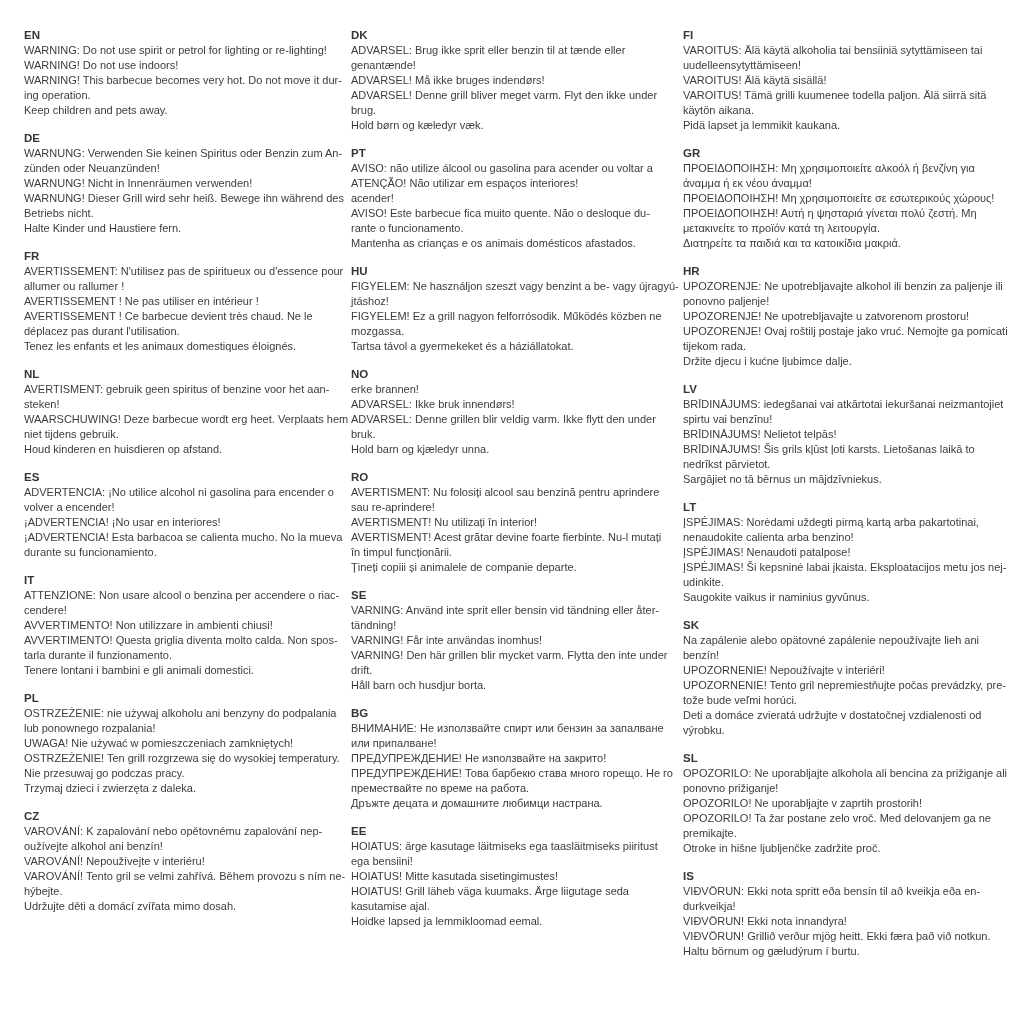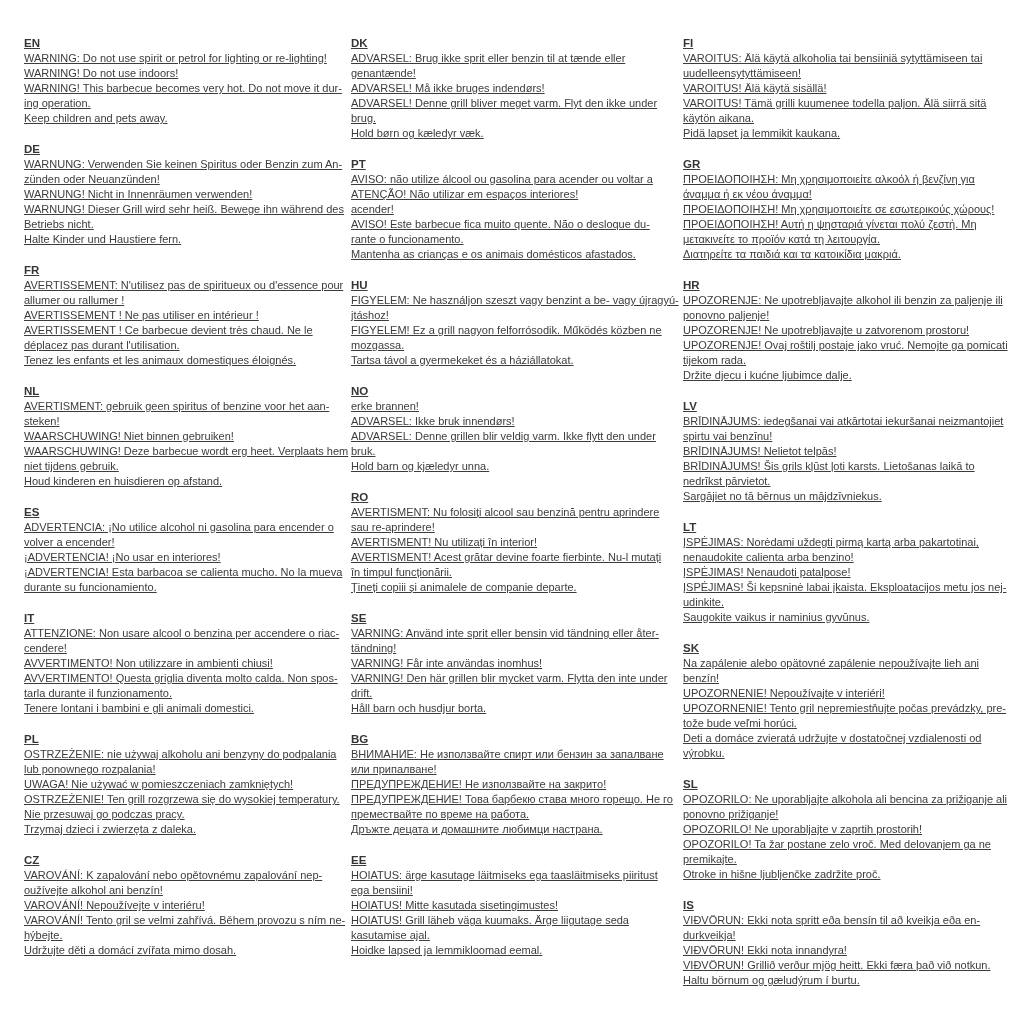--- a/index.html
+++ b/index.html
@@ -19,22 +19,21 @@
     color: #3c3c3c;
   }
   .columns {
     display: grid;
     grid-template-columns: 327px 332px 341px;
   }
   .column {
     min-width: 0;
   }
   .lang-section {
-    margin: 16px 0 13px 0;
-    text-decoration: underline;
+    margin: 8px 0 13px 0;
   }
   .lang-code {
     font-size: 11.5px;
     line-height: 15px;
     font-weight: bold;
     color: #353535;
     white-space: nowrap;
   }
   .warning-line {
     font-size: 11px;
@@ -72,21 +71,20 @@
           <div class="warning-line">allumer ou rallumer !</div>
           <div class="warning-line">AVERTISSEMENT ! Ne pas utiliser en intérieur !</div>
           <div class="warning-line">AVERTISSEMENT ! Ce barbecue devient très chaud. Ne le</div>
           <div class="warning-line">déplacez pas durant l'utilisation.</div>
           <div class="warning-line">Tenez les enfants et les animaux domestiques éloignés.</div>
         </section>
         <section class="lang-section">
           <div class="lang-code">NL</div>
           <div class="warning-line">AVERTISMENT: gebruik geen spiritus of benzine voor het aan-</div>
           <div class="warning-line">steken!</div>
-          <div class="warning-line">WAARSCHUWING! Niet binnen gebruiken!</div>
           <div class="warning-line">WAARSCHUWING! Deze barbecue wordt erg heet. Verplaats hem</div>
           <div class="warning-line">niet tijdens gebruik.</div>
           <div class="warning-line">Houd kinderen en huisdieren op afstand.</div>
         </section>
         <section class="lang-section">
           <div class="lang-code">ES</div>
           <div class="warning-line">ADVERTENCIA: ¡No utilice alcohol ni gasolina para encender o</div>
           <div class="warning-line">volver a encender!</div>
           <div class="warning-line">¡ADVERTENCIA! ¡No usar en interiores!</div>
           <div class="warning-line">¡ADVERTENCIA! Esta barbacoa se calienta mucho. No la mueva</div>

